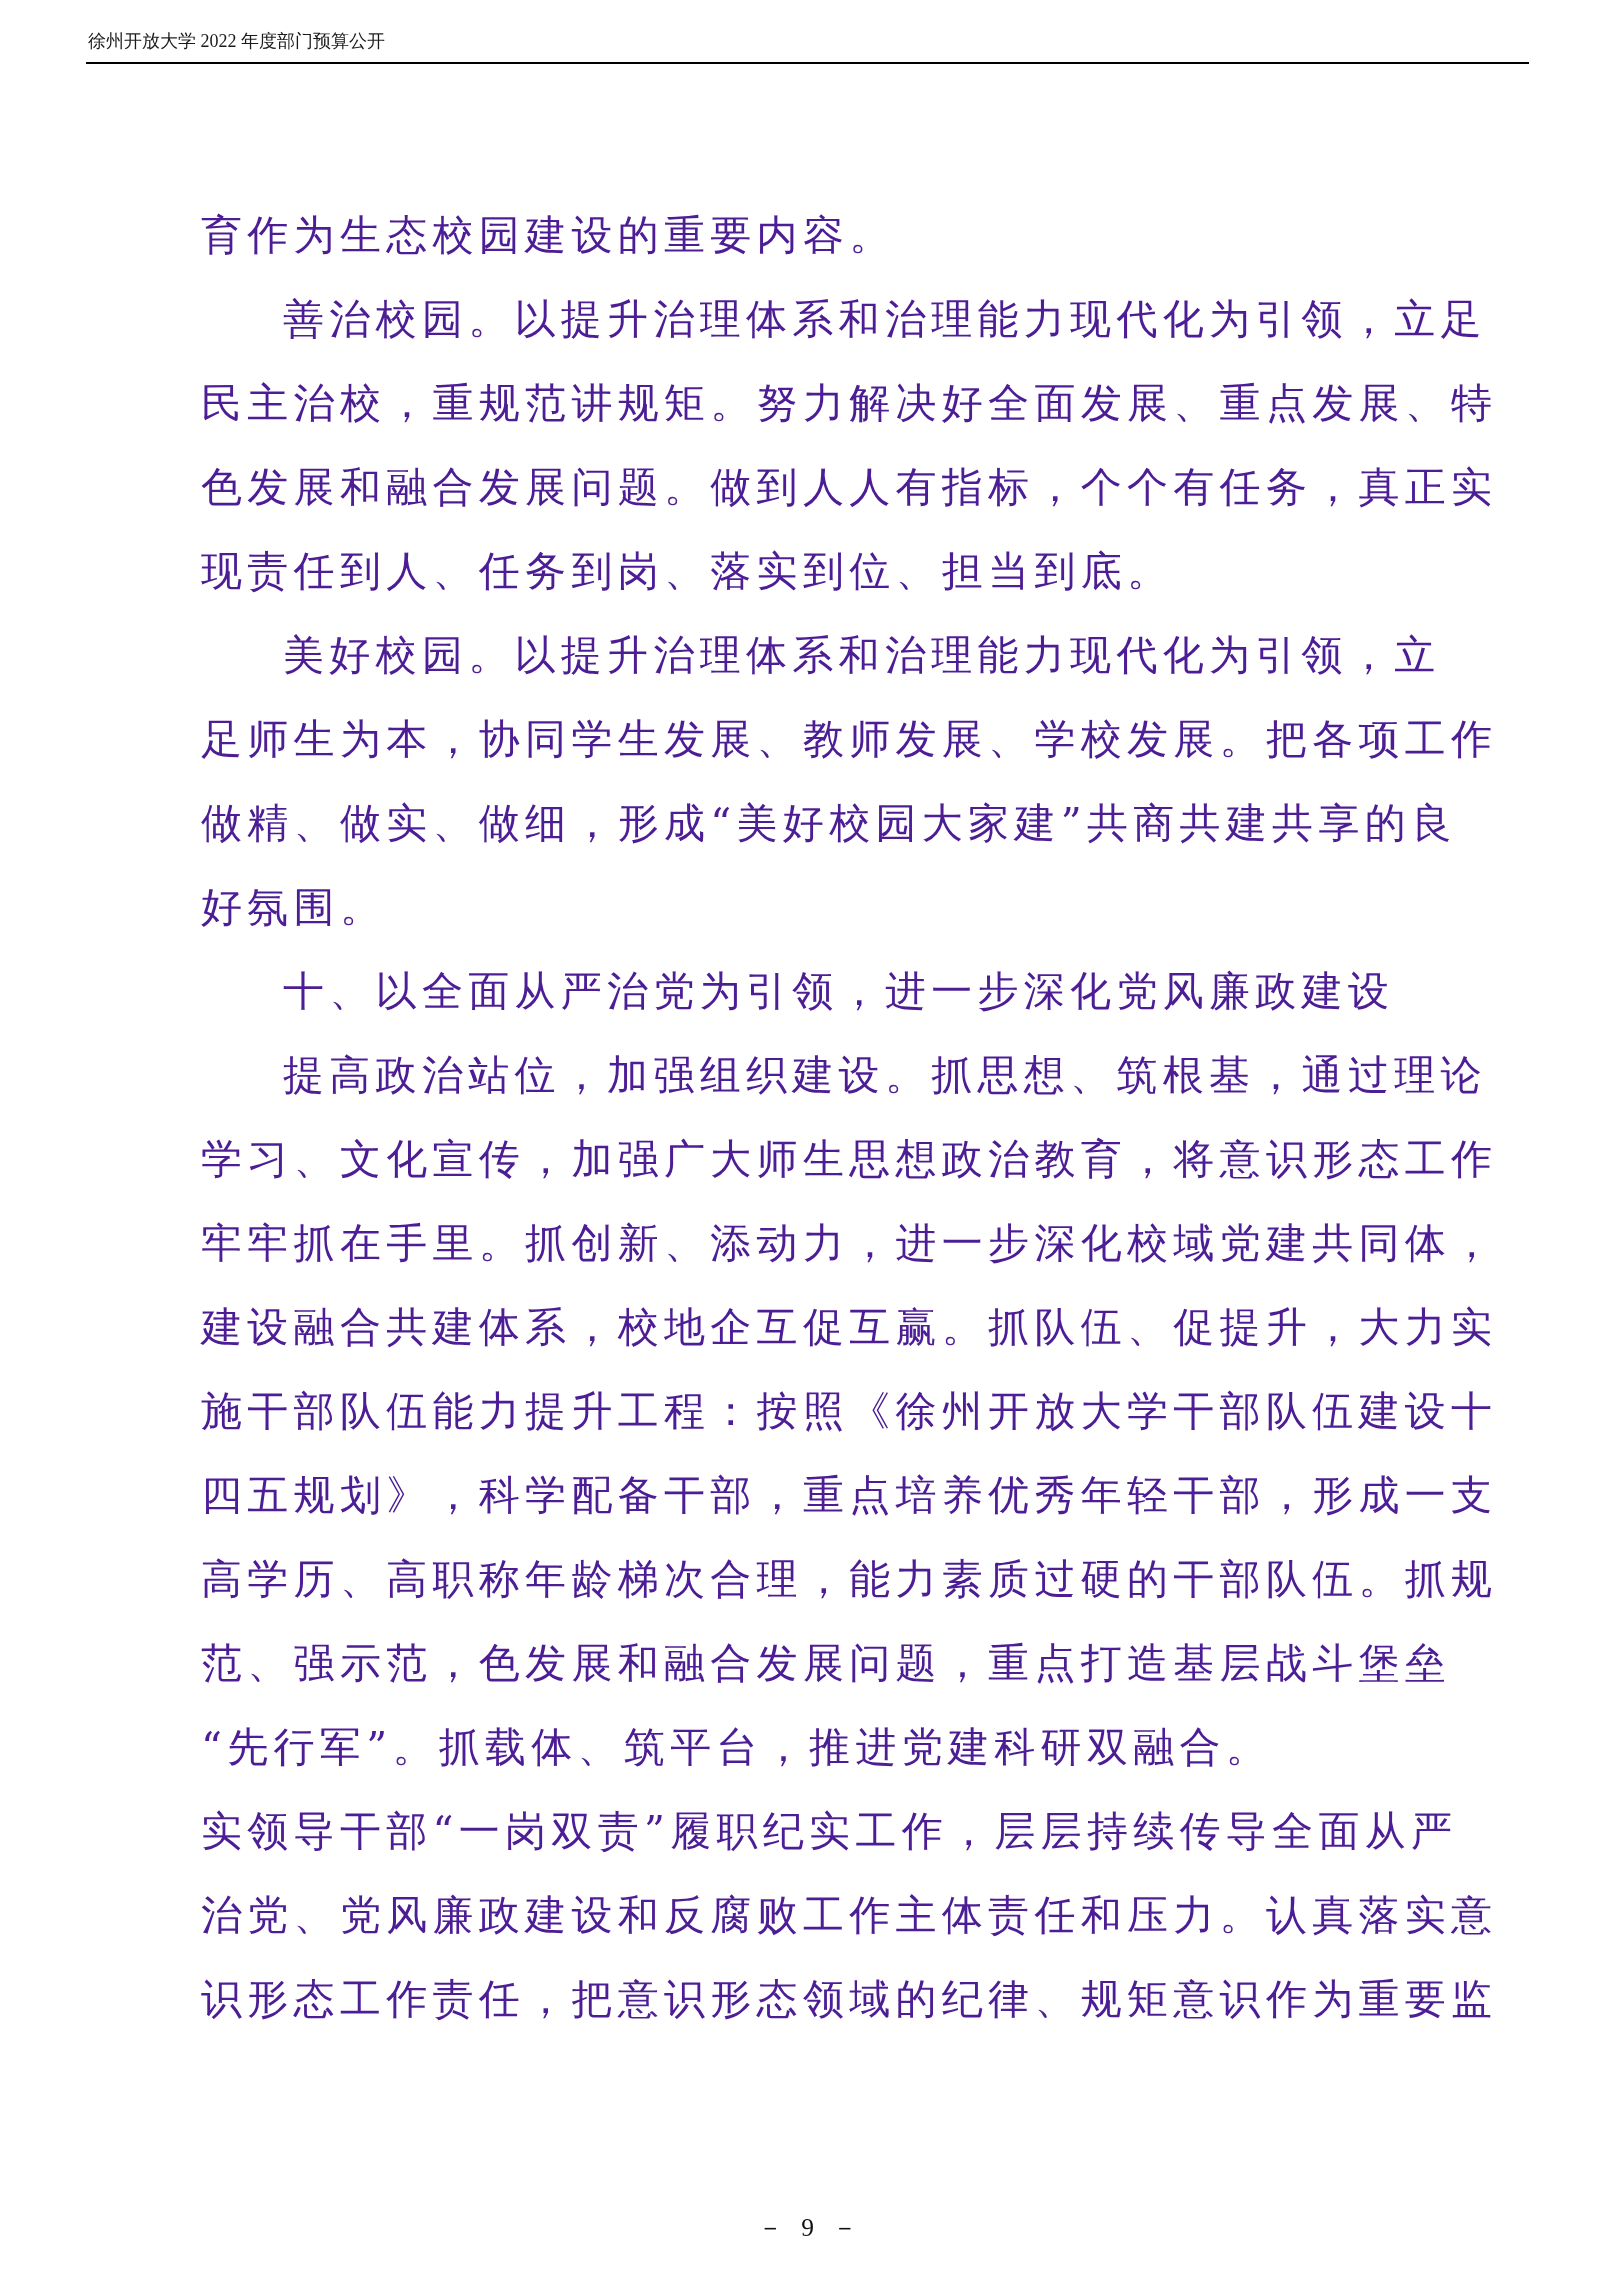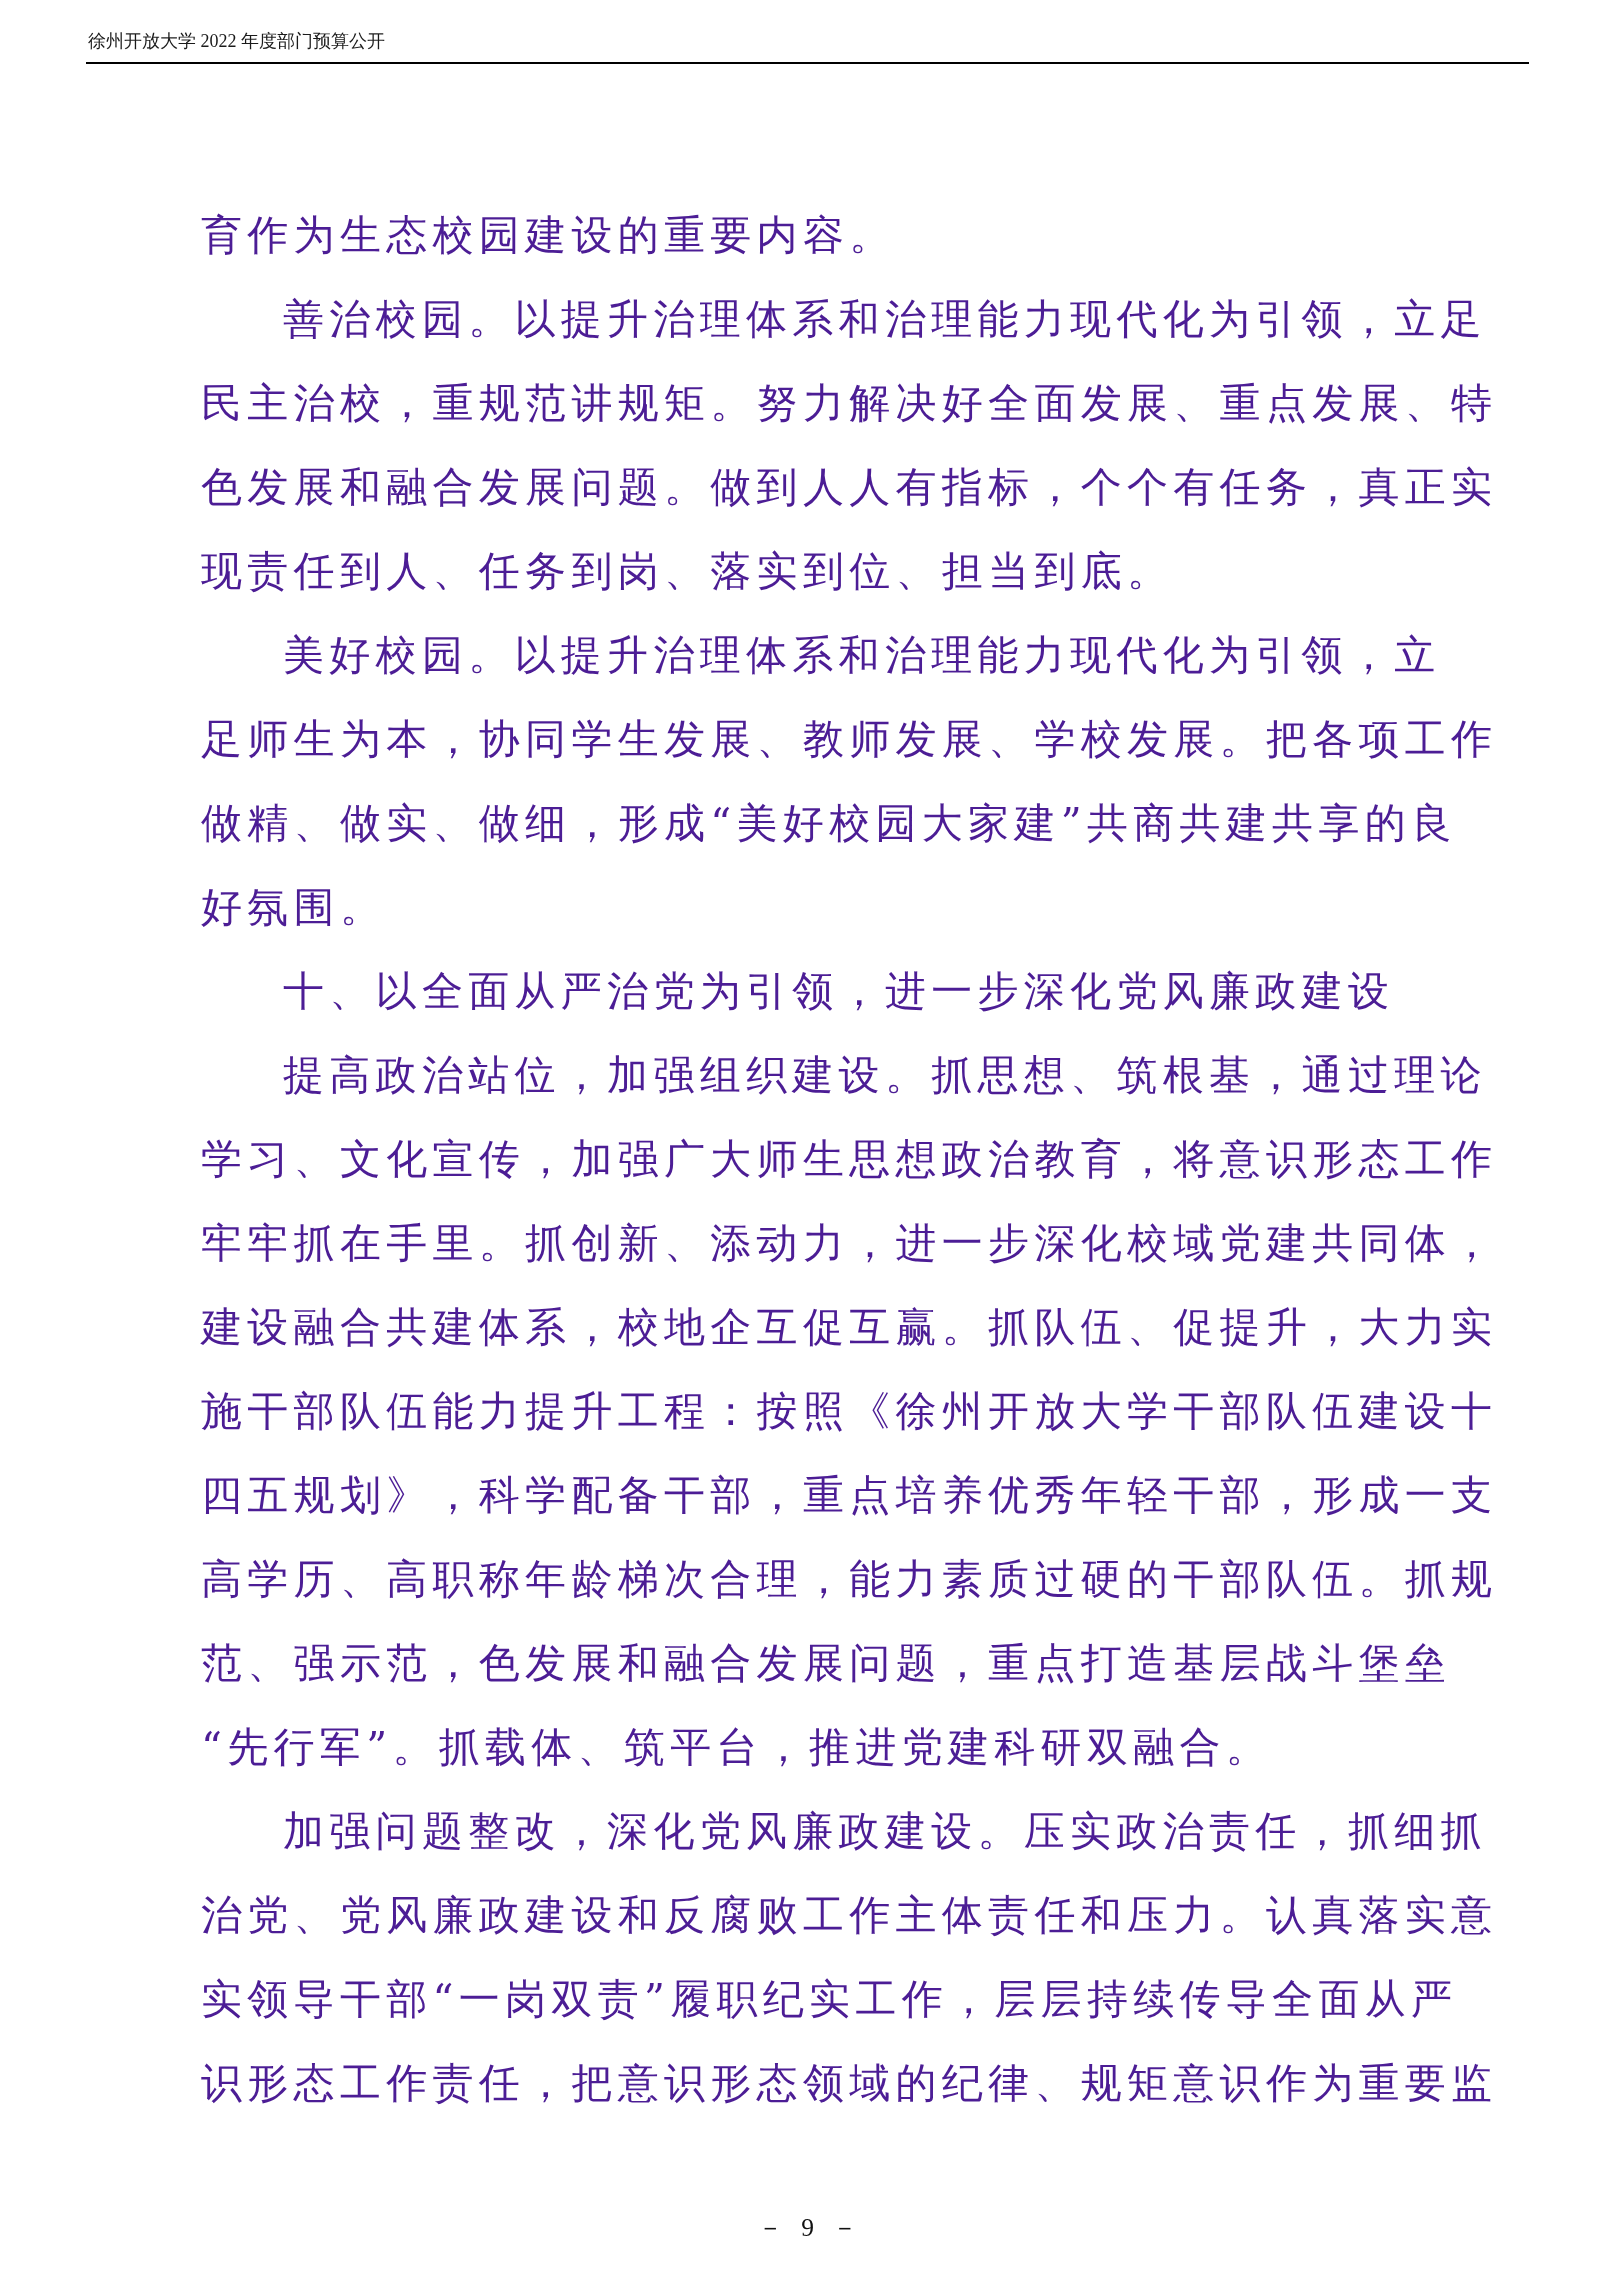--- a/index.html
+++ b/index.html
@@ -91,20 +91,19 @@
   <div class="line indent">十、以全面从严治党为引领，进一步深化党风廉政建设</div>
   <div class="line indent">提高政治站位，加强组织建设。抓思想、筑根基，通过理论</div>
   <div class="line">学习、文化宣传，加强广大师生思想政治教育，将意识形态工作</div>
   <div class="line">牢牢抓在手里。抓创新、添动力，进一步深化校域党建共同体，</div>
   <div class="line">建设融合共建体系，校地企互促互赢。抓队伍、促提升，大力实</div>
   <div class="line">施干部队伍能力提升工程：按照《徐州开放大学干部队伍建设十</div>
   <div class="line">四五规划》，科学配备干部，重点培养优秀年轻干部，形成一支</div>
   <div class="line">高学历、高职称年龄梯次合理，能力素质过硬的干部队伍。抓规</div>
   <div class="line">范、强示范，色发展和融合发展问题，重点打造基层战斗堡垒</div>
   <div class="line">“先行军”。抓载体、筑平台，推进党建科研双融合。</div>
-  <div class="line indent">加强问题整改，深化党风廉政建设。压实政治责任，抓细抓</div>
+  <div class="line">实领导干部“一岗双责”履职纪实工作，层层持续传导全面从严</div>
   <div class="line">治党、党风廉政建设和反腐败工作主体责任和压力。认真落实意</div>
-  <div class="line">实领导干部“一岗双责”履职纪实工作，层层持续传导全面从严</div>
   <div class="line">识形态工作责任，把意识形态领域的纪律、规矩意识作为重要监</div>
 </div>
 
 <div class="page-footer">－ 9 －</div>
 
 
 </body></html>

